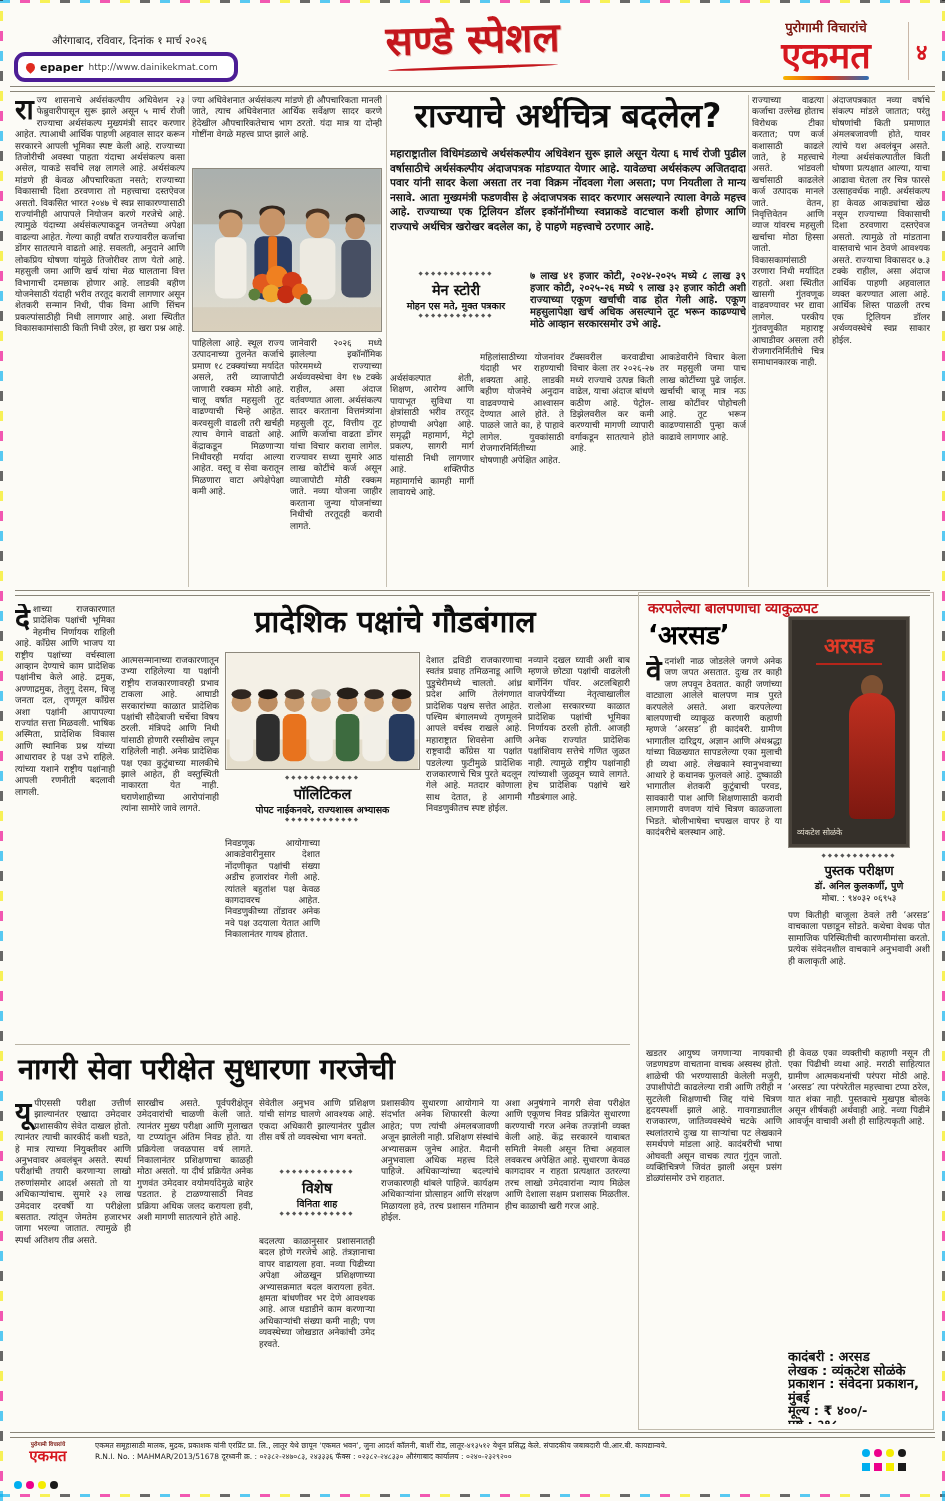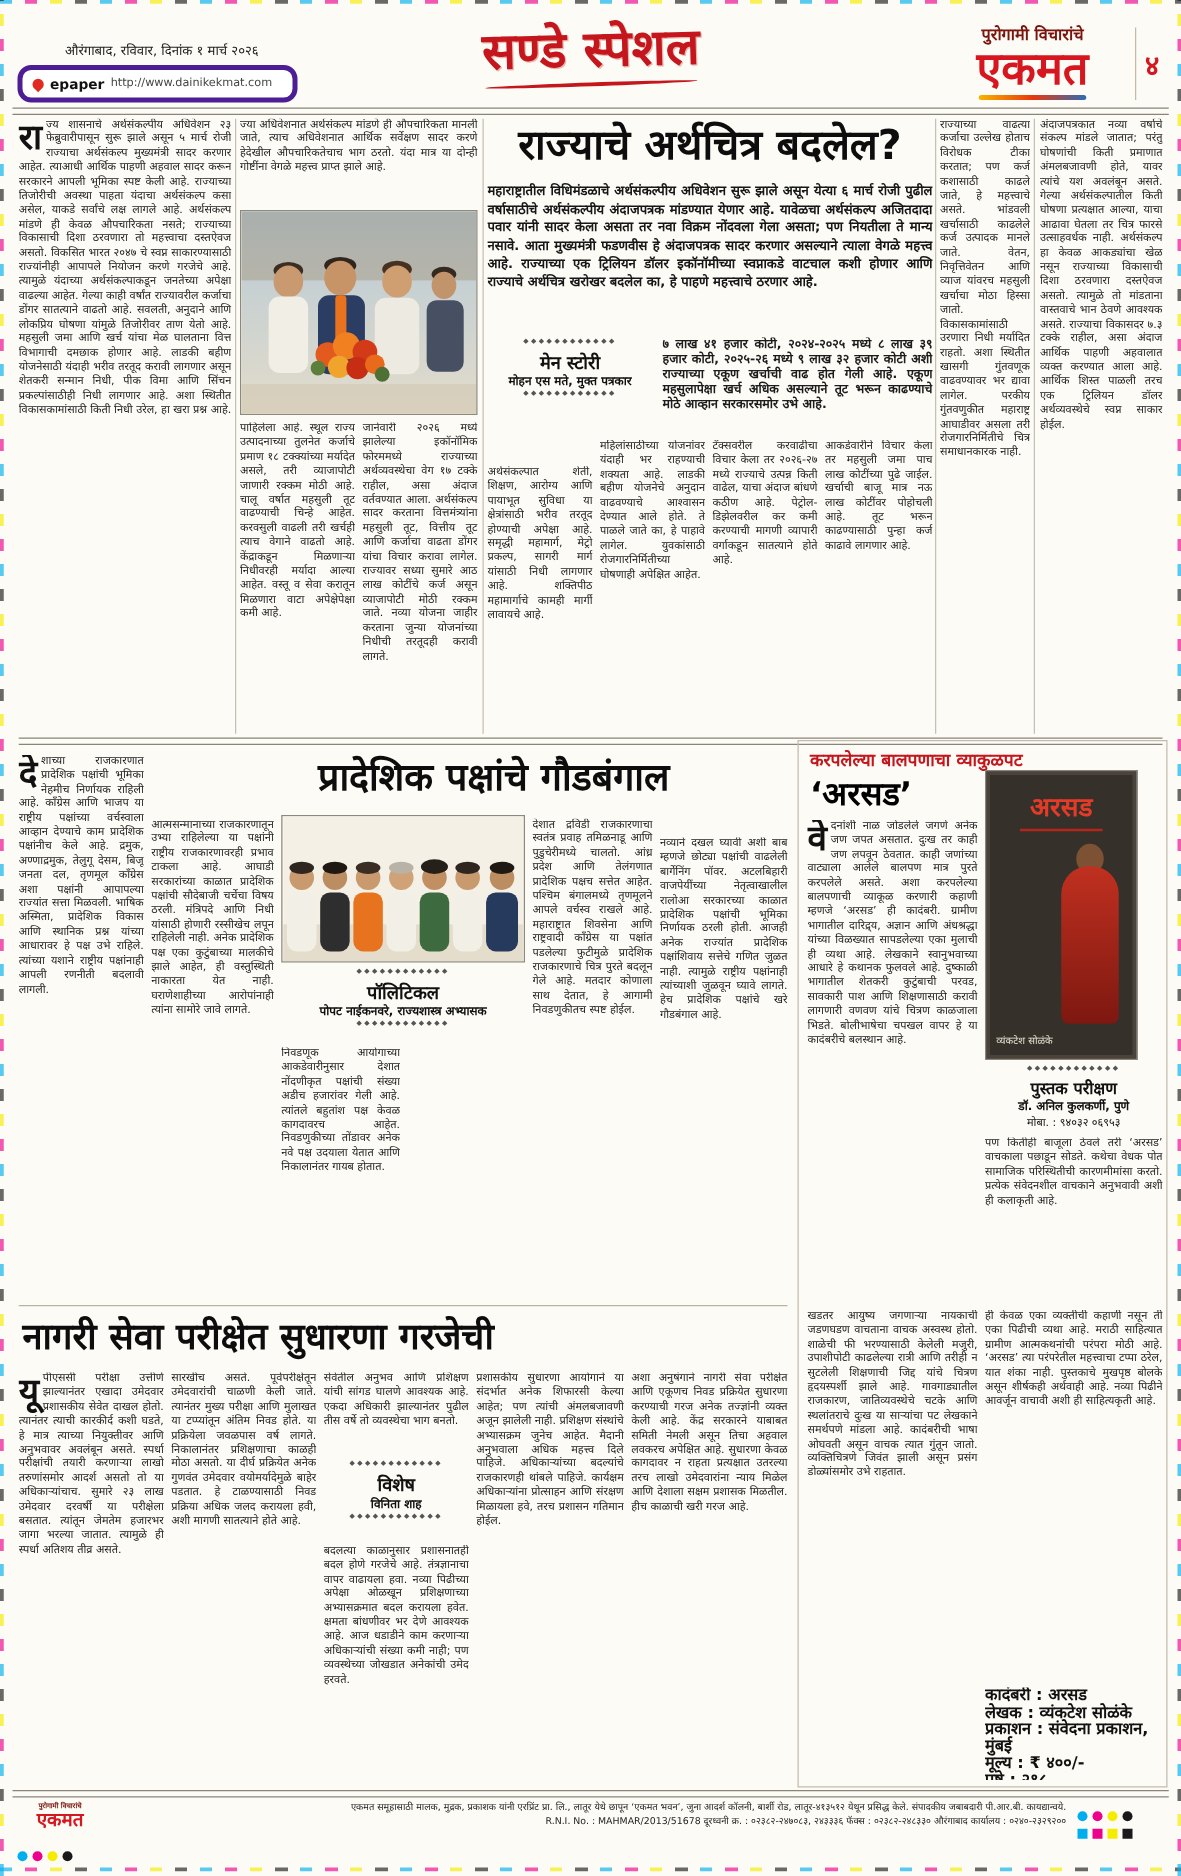--- a/index.html
+++ b/index.html
@@ -196,21 +196,21 @@
     <span class="kauthor">पोपट नाईकनवरे, राज्यशास्त्र अभ्यासक</span>
     <span class="orn">◆◆◆◆◆◆◆◆◆◆◆◆</span>
   </div>
 
   <div class="tx" style="left:225px;top:838px;width:95px;height:202px;">
     <span>निवडणूक आयोगाच्या आकडेवारीनुसार देशात नोंदणीकृत पक्षांची संख्या अडीच हजारांवर गेली आहे. त्यांतले बहुतांश पक्ष केवळ कागदावरच आहेत. निवडणुकीच्या तोंडावर अनेक नवे पक्ष उदयाला येतात आणि निकालानंतर गायब होतात.</span>
   </div>
   <div class="tx" style="left:426px;top:655px;width:96px;height:385px;">
     <span>देशात द्रविडी राजकारणाचा स्वतंत्र प्रवाह तमिळनाडू आणि पुडुचेरीमध्ये चालतो. आंध्र प्रदेश आणि तेलंगणात प्रादेशिक पक्षच सत्तेत आहेत. पश्चिम बंगालमध्ये तृणमूलने आपले वर्चस्व राखले आहे. महाराष्ट्रात शिवसेना आणि राष्ट्रवादी काँग्रेस या पक्षांत पडलेल्या फुटीमुळे प्रादेशिक राजकारणाचे चित्र पुरते बदलून गेले आहे. मतदार कोणाला साथ देतात, हे आगामी निवडणुकीतच स्पष्ट होईल.</span>
   </div>
-  <div class="tx" style="left:528px;top:670px;width:102px;height:385px;">
+  <div class="tx" style="left:528px;top:655px;width:102px;height:385px;">
     <span>नव्याने दखल घ्यावी अशी बाब म्हणजे छोट्या पक्षांची वाढलेली बार्गेनिंग पॉवर. अटलबिहारी वाजपेयींच्या नेतृत्वाखालील रालोआ सरकारच्या काळात प्रादेशिक पक्षांची भूमिका निर्णायक ठरली होती. आजही अनेक राज्यांत प्रादेशिक पक्षांशिवाय सत्तेचे गणित जुळत नाही. त्यामुळे राष्ट्रीय पक्षांनाही त्यांच्याशी जुळवून घ्यावे लागते. हेच प्रादेशिक पक्षांचे खरे गौडबंगाल आहे.</span>
   </div>
 
   <div class="hr1" style="left:15px;top:1044px;width:615px;"></div>
 
   <div class="abs" style="left:638px;top:592px;width:296px;height:838px;border:1px solid #c2bcae;box-sizing:border-box;"></div>
 
   <div class="abs" style="left:648px;top:598px;width:260px;font-size:14px;font-weight:bold;color:#c4161c;">करपलेल्या बालपणाचा व्याकुळपट</div>
   <div class="abs" style="left:648px;top:616px;width:135px;font-size:26px;font-weight:bold;color:#000000;">‘अरसड’</div>
 
@@ -278,21 +278,21 @@
     <span>अशा अनुषंगाने नागरी सेवा परीक्षेत आणि एकूणच निवड प्रक्रियेत सुधारणा करण्याची गरज अनेक तज्ज्ञांनी व्यक्त केली आहे. केंद्र सरकारने याबाबत समिती नेमली असून तिचा अहवाल लवकरच अपेक्षित आहे. सुधारणा केवळ कागदावर न राहता प्रत्यक्षात उतरल्या तरच लाखो उमेदवारांना न्याय मिळेल आणि देशाला सक्षम प्रशासक मिळतील. हीच काळाची खरी गरज आहे.</span>
   </div>
 
   <div class="hr2" style="left:10px;top:1432px;width:925px;"></div>
 
   <div class="abs" style="left:12px;top:1440px;width:72px;text-align:center;">
     <div style="font-size:5.5px;font-weight:bold;color:#7a150e;">पुरोगामी विचारांचे</div>
     <div style="font-size:15px;font-weight:bold;color:#d6171f;line-height:16px;">एकमत</div>
   </div>
 
-  <div class="abs" style="left:95px;top:1440px;width:758px;height:30px;font-size:7.5px;line-height:11px;color:#222;text-align:right;overflow:hidden;">
+  <div class="abs" style="left:95px;top:1440px;width:758px;height:30px;font-size:7.5px;line-height:11px;color:#222;text-align:left;overflow:hidden;">
     <span style="display:block;">एकमत समूहासाठी मालक, मुद्रक, प्रकाशक यांनी एरप्रिंट प्रा. लि., लातूर येथे छापून ‘एकमत भवन’, जुना आदर्श कॉलनी, बार्शी रोड, लातूर-४१३५१२ येथून प्रसिद्ध केले. संपादकीय जबाबदारी पी.आर.बी. कायद्यान्वये.</span>
     <span style="display:block;">R.N.I. No. : MAHMAR/2013/51678  दूरध्वनी क्र. : ०२३८२-२४७०८३, २४३३३६  फॅक्स : ०२३८२-२४८३३०  औरंगाबाद कार्यालय : ०२४०-२३२९२००</span>
   </div>
 
   <div class="abs" style="left:862px;top:1442px;">
     <span class="regc" style="background:#00aeef;"></span><span class="regc" style="background:#ec008c;"></span><span class="regc" style="background:#f5ec00;"></span><span class="regc" style="background:#1a1a1a;"></span>
   </div>
   <div class="abs" style="left:862px;top:1456px;">
     <span class="regs" style="background:#00aeef;"></span><span class="regs" style="background:#ec008c;"></span><span class="regs" style="background:#f5ec00;"></span><span class="regs" style="background:#1a1a1a;"></span>
   </div>

